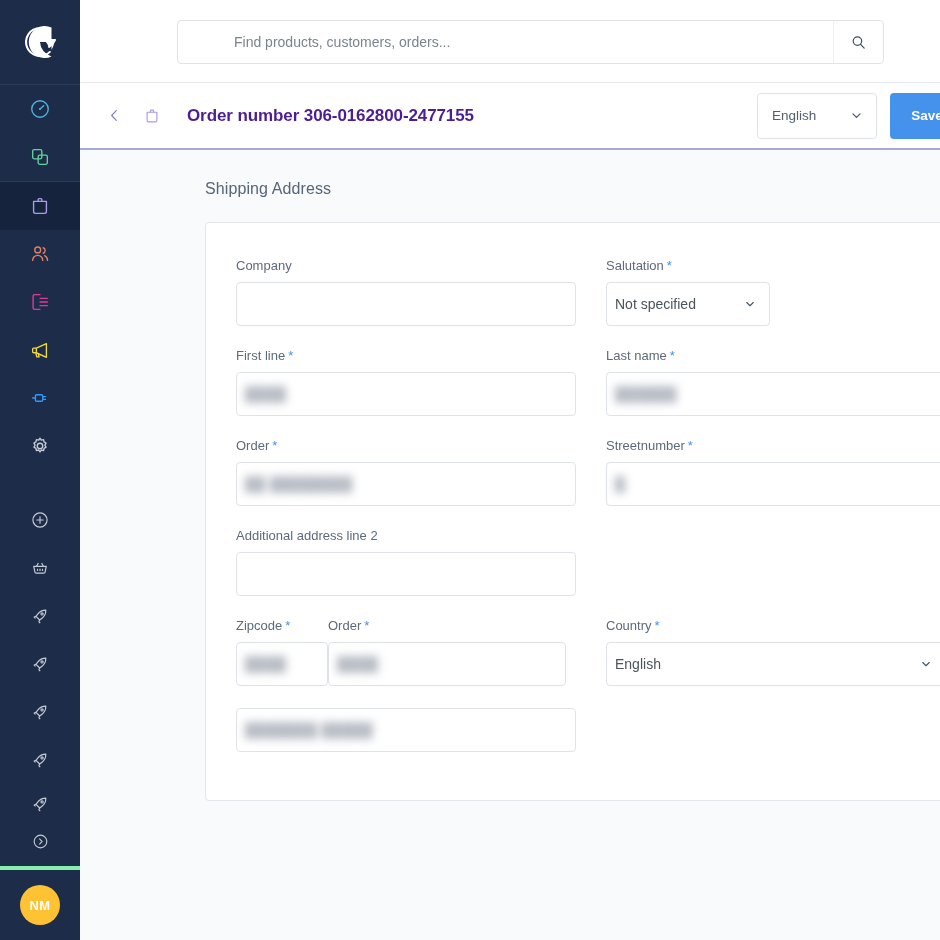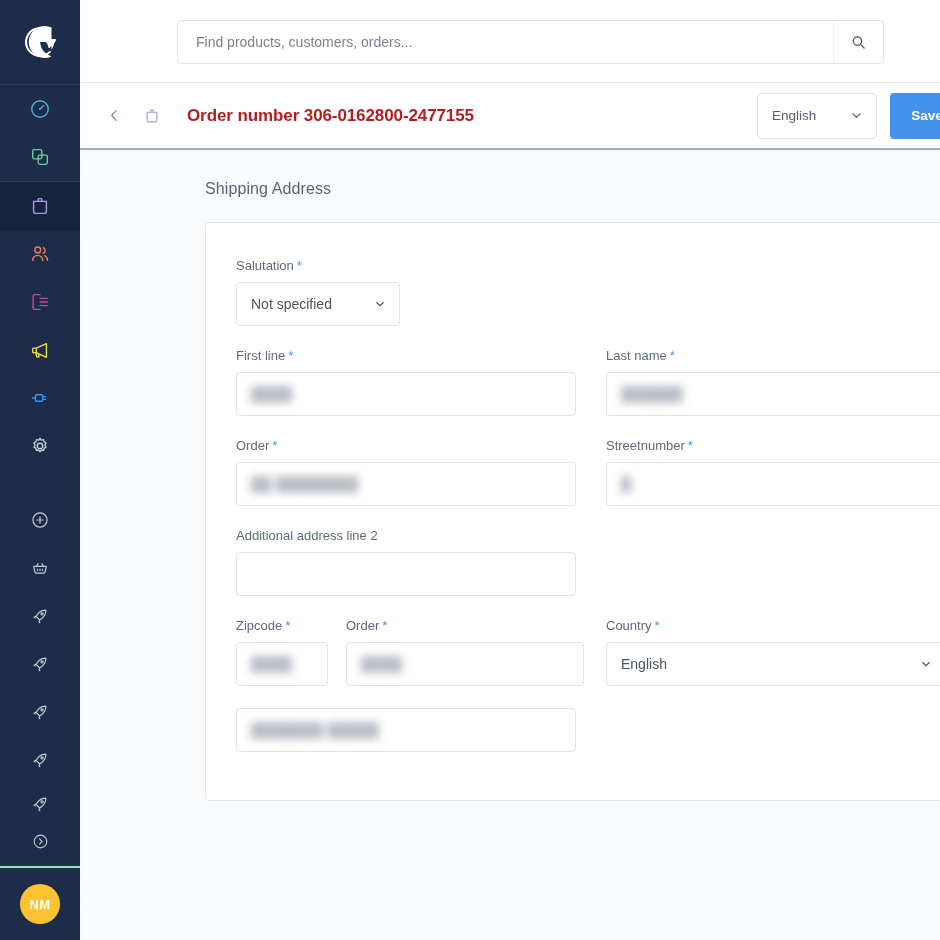--- a/index.html
+++ b/index.html
@@ -29,21 +29,21 @@
   .nav-item {
     width: 80px; height: 48px;
     display: flex; align-items: center; justify-content: center;
     cursor: pointer;
   }
   .nav-item.active { background: #16233c; }
   .nav-item svg { display: block; }
   .sb-spacer { flex: 1 1 auto; }
   .sidebar-bottom {
     width: 80px;
-    border-top: 2px solid #86efac;
+    border-top: 4px solid #86efac;
     height: 74px;
     display: flex; align-items: center; justify-content: center;
   }
   .avatar {
     width: 40px; height: 40px; border-radius: 50%;
     background: #ffc233;
     color: #ffffff;
     font-size: 13px; font-weight: bold;
     display: flex; align-items: center; justify-content: center;
     letter-spacing: .4px;
@@ -59,21 +59,21 @@
     border-bottom: 1px solid #e4e7ec;
     display: flex; align-items: center;
     padding: 0 20px 0 0;
     position: relative;
   }
   .search-wrap {
     position: absolute; left: 97px; top: 20px;
     width: 707px; height: 44px;
     border: 1px solid #dfe3e8; border-radius: 4px;
     background:#fff;
-    display: flex; align-items: center;
+    display: flex; align-items: center; padding-left: 38px;
   }
   .search-input {
     flex: 1 1 auto; height: 42px;
     border: 0; outline: none; background: transparent;
     padding: 0 18px;
     font-family: "Liberation Sans", sans-serif;
     font-size: 14px; color: #4a545b;
   }
   .search-input::placeholder { color: #798490; }
   .search-btn {
@@ -91,21 +91,21 @@
     display: flex; align-items: center;
     padding-left: 20px; padding-right: 56px;
     position: relative;
   }
   .sh-icon-btn {
     width: 28px; height: 28px; display:flex; align-items:center; justify-content:center;
     cursor: pointer;
   }
   .sh-title {
     margin-left: 21px;
-    font-size: 17px; font-weight: bold; color: #b91c1c;
+    font-size: 17px; font-weight: bold; color: #4c1d95;
     letter-spacing: -0.1px;
   }
   .sh-right { margin-left: auto; display: flex; align-items: center; gap: 13px; }
   .lang-select {
     width: 120px; height: 46px;
     border: 1px solid #dfe3e8; border-radius: 4px;
     background: #fff;
     display: flex; align-items: center; justify-content: space-between;
     padding: 0 13px 0 14px;
     font-size: 13.5px; color: #55606b;
@@ -144,36 +144,36 @@
     font-size: 13px; color: #5d6a7a;
     margin-bottom: 8px; line-height: 16px;
     display: flex; align-items: center; gap: 3px;
   }
   .req { color: #4492ec; font-size: 13px; line-height: 10px; }
   .fbox {
     height: 44px;
     border: 1px solid #dfe3e8; border-radius: 4px;
     background: #fff;
     display: flex; align-items: center;
-    padding: 0 14px;
+    padding: 0 8px;
     font-size: 14px; color: #4a545b;
   }
   .fbox.empty { }
   .sel { justify-content: space-between; padding-right: 13px; cursor: pointer; }
   .w-full { width: 340px; }
   .w-company { width: 340px; }
   .w-sal { width: 164px; }
   .w-street { width: 340px; }
   .w-snum { width: 340px; }
   .w-add { width: 340px; }
   .w-zip { width: 92px; }
   .w-city { width: 238px; }
   .w-country { width: 340px; }
   .w-phone { width: 340px; }
-  .zip-city { display: flex; gap: 18px; }
+  .zip-city { display: flex; }
 
   
   .blur {
     color: #b7bcc4;
     filter: blur(4px);
     -webkit-filter: blur(4px);
     user-select: none;
     letter-spacing: .4px;
     font-size: 14px;
   }
@@ -372,20 +372,28 @@
         <button class="save-btn">Save</button>
       </div>
     </div>
 
     <div class="content">
       <div class="section-title">Shipping Address</div>
 
       <div class="card">
 
         <div class="form-row">
+          <div class="col-left">
+            <div class="field">
+              <div class="flabel">
+                <span>Company</span>
+              </div>
+              <div class="fbox w-company empty"></div>
+            </div>
+          </div>
           <div class="col-right">
             <div class="field">
               <div class="flabel">
                 <span>Salutation</span>
                 <span class="req">*</span>
               </div>
               <div class="fbox w-sal sel">
                 <span>Not specified</span>
                 <svg width="12" height="12" viewBox="0 0 24 24" fill="none" stroke="#42566b" stroke-width="2.2" stroke-linecap="round" stroke-linejoin="round">
                   <path d="M5.5 9 L12 15.5 L18.5 9"></path>

